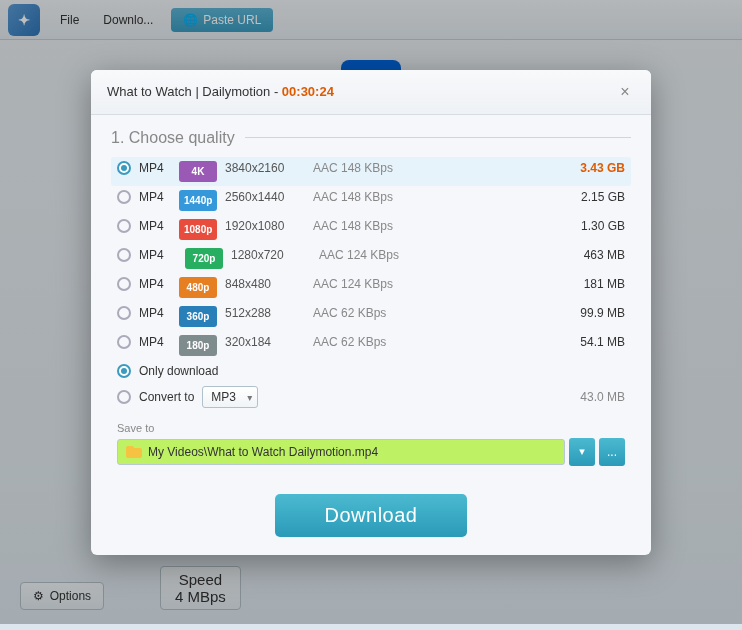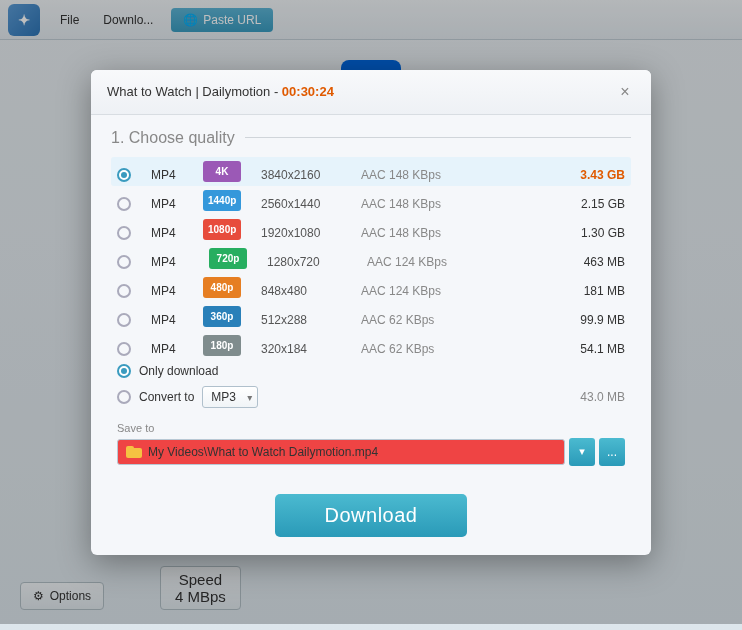--- a/index.html
+++ b/index.html
@@ -184,25 +184,25 @@
 
     .section-line {
       flex: 1;
       height: 1px;
       background: #d0d5da;
     }
 
     
     .quality-row {
       display: flex;
-      align-items: flex-end;
+      align-items: flex-start;
       padding: 4px 6px;
       border-radius: 3px;
       cursor: pointer;
-      gap: 20px;
+      gap: 8px;
     }
     .quality-row.selected { background: #e6f3fb; }
 
     .radio-btn {
       width: 14px; height: 14px;
       border-radius: 50%;
       border: 2px solid #aab;
       flex-shrink: 0;
       display: flex;
       align-items: center;
@@ -330,21 +330,21 @@
     .save-row {
       display: flex;
       align-items: center;
       gap: 4px;
       margin: 0 6px;
     }
 
     .save-path-box {
       flex: 1;
       border: 1px solid #b8c8d4;
-      background: #ef4444;
+      background: #bef264;
       border-radius: 3px;
       padding: 5px 8px;
       font-size: 12px;
       color: #333;
       display: flex;
       align-items: center;
       gap: 6px;
     }
 
     .folder-icon-small {

